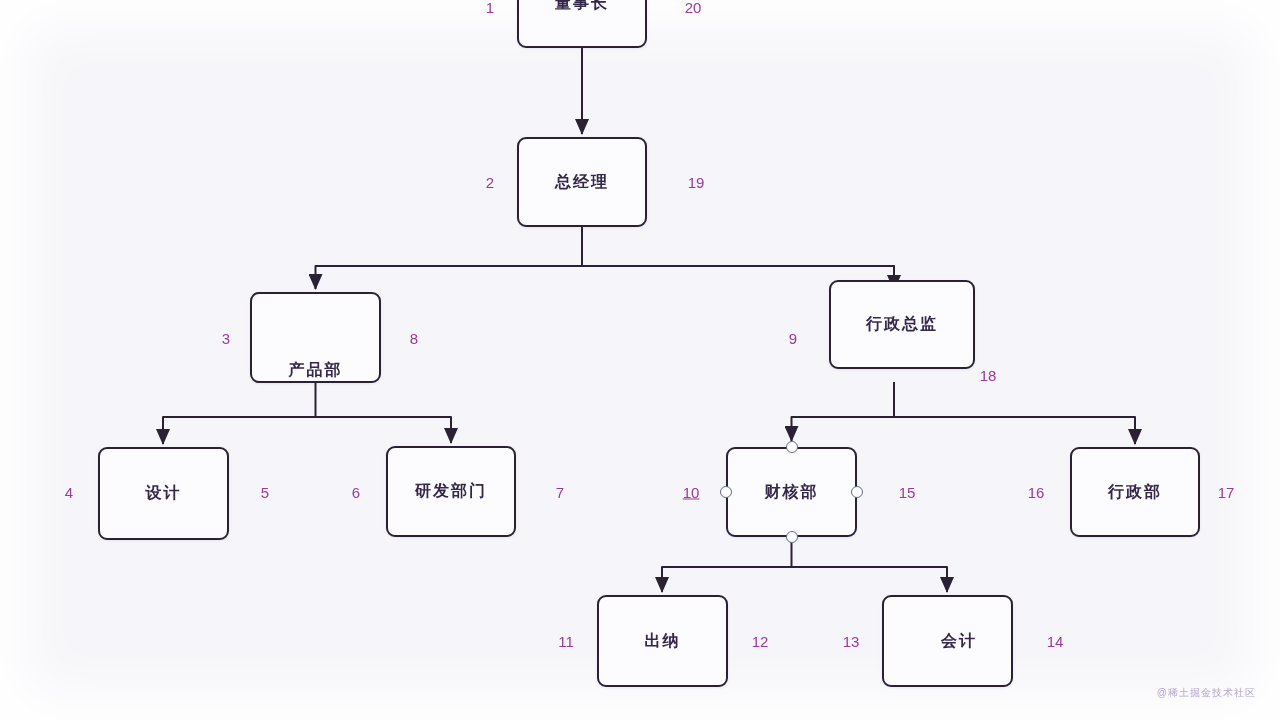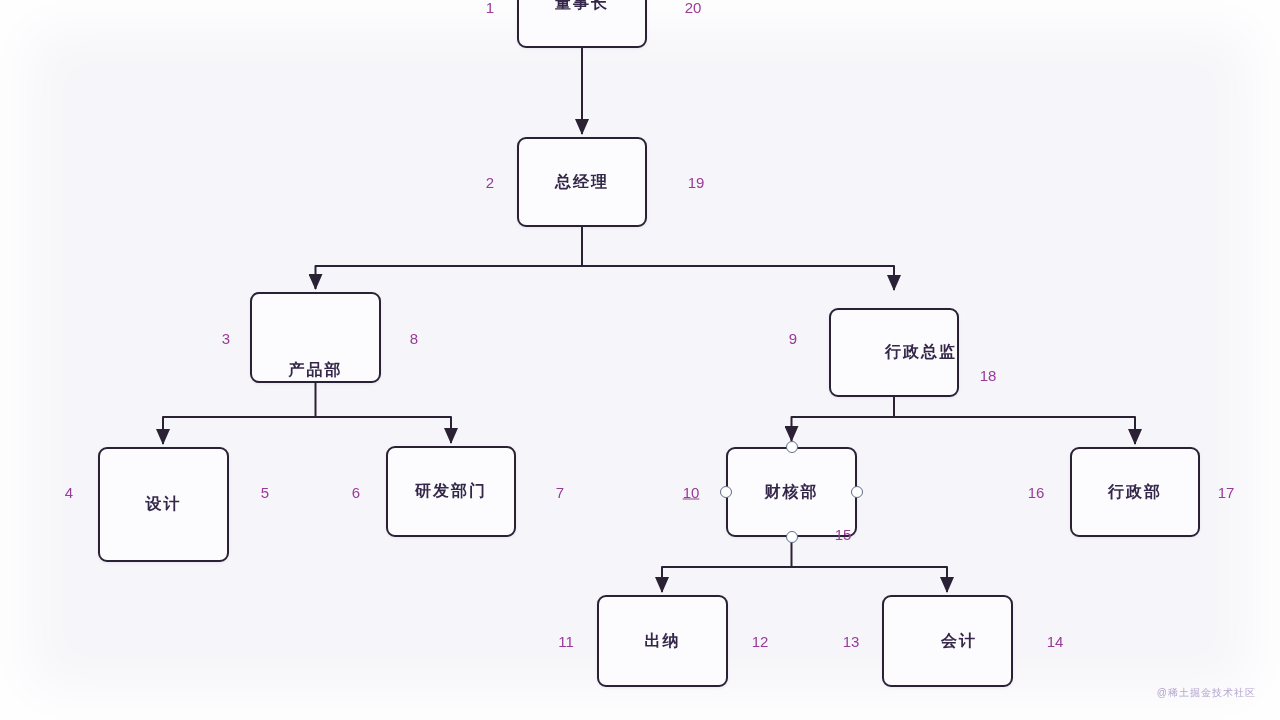--- a/index.html
+++ b/index.html
@@ -62,24 +62,24 @@
 
   <div class="node" style="left:517px;top:-42px;width:130px;height:90px;">
     <span>董事长</span>
   </div>
   <div class="node" style="left:517px;top:137px;width:130px;height:90px;">
     <span>总经理</span>
   </div>
   <div class="node" style="left:250px;top:292px;width:131px;height:91px;align-items:flex-end;">
     <span>产品部</span>
   </div>
-  <div class="node" style="left:829px;top:308px;width:130px;height:89px;justify-content:flex-end;">
+  <div class="node" style="left:829px;top:280px;width:146px;height:89px;">
     <span>行政总监</span>
   </div>
-  <div class="node" style="left:98px;top:447px;width:131px;height:115px;">
+  <div class="node" style="left:98px;top:447px;width:131px;height:93px;">
     <span>设计</span>
   </div>
   <div class="node" style="left:386px;top:446px;width:130px;height:91px;text-align:right;">
     <span>研发部门</span>
   </div>
   <div class="node" style="left:726px;top:447px;width:131px;height:90px;">
     <span>财核部</span>
   </div>
   <div class="node" style="left:1070px;top:447px;width:130px;height:90px;">
     <span>行政部</span>
@@ -102,21 +102,21 @@
   <span class="num" style="left:696px;top:182px;">19</span>
   <span class="num" style="left:226px;top:338px;">3</span>
   <span class="num" style="left:414px;top:338px;">8</span>
   <span class="num" style="left:793px;top:338px;">9</span>
   <span class="num" style="left:988px;top:338px;margin-top:37px;">18</span>
   <span class="num" style="left:69px;top:492px;">4</span>
   <span class="num" style="left:265px;top:492px;">5</span>
   <span class="num" style="left:356px;top:492px;">6</span>
   <span class="num" style="left:560px;top:492px;">7</span>
   <span class="num" style="left:691px;top:492px;text-decoration:underline;">10</span>
-  <span class="num" style="left:843px;top:492px;margin-top:42px;">15</span>
+  <span class="num" style="left:907px;top:492px;">15</span>
   <span class="num" style="left:1036px;top:492px;">16</span>
   <span class="num" style="left:1226px;top:492px;">17</span>
   <span class="num" style="left:566px;top:641px;">11</span>
   <span class="num" style="left:760px;top:641px;">12</span>
   <span class="num" style="left:851px;top:641px;">13</span>
   <span class="num" style="left:1055px;top:641px;">14</span>
 
   <div class="watermark">@稀土掘金技术社区</div>
 </div>
 

